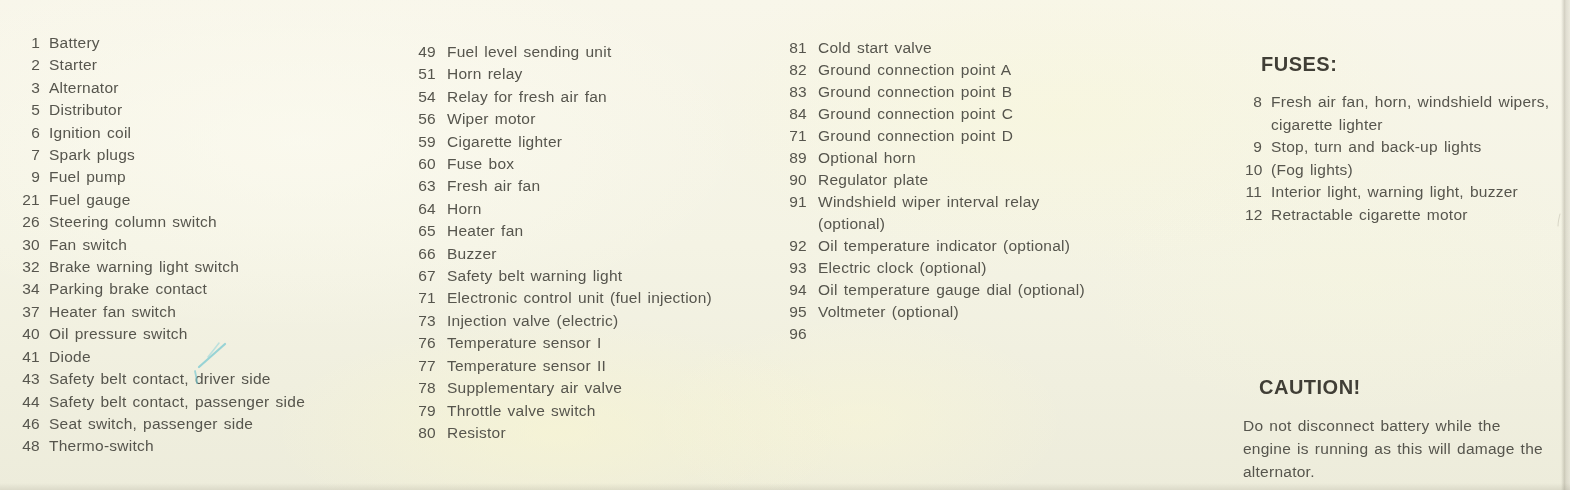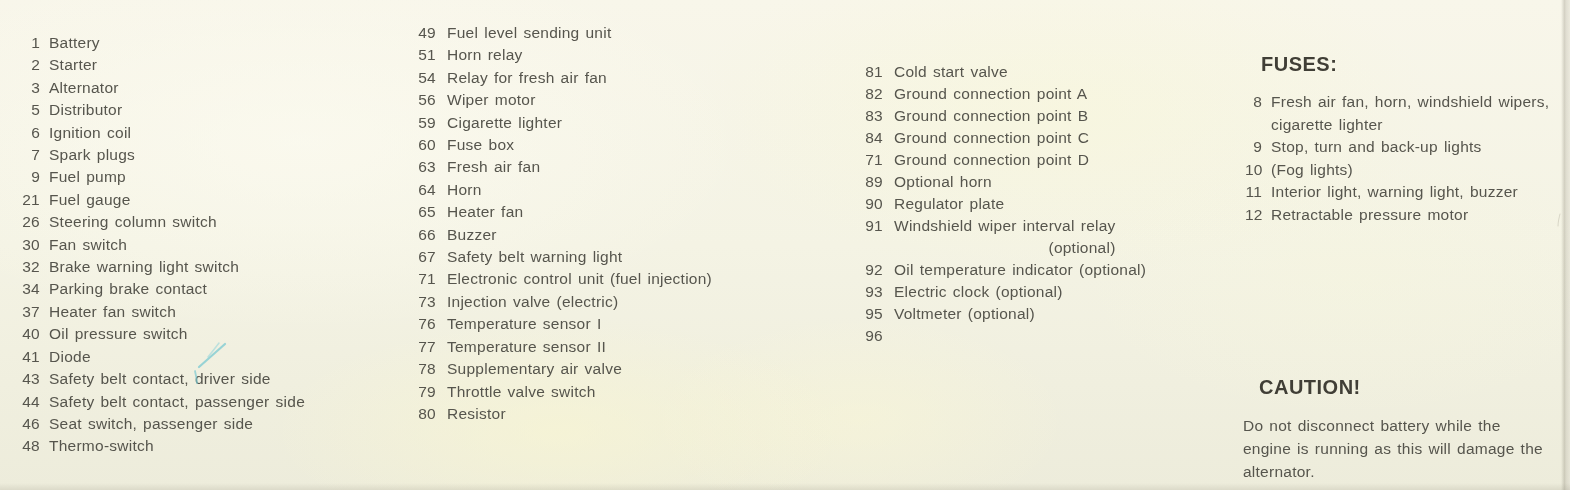--- a/index.html
+++ b/index.html
@@ -20,31 +20,31 @@
   }
 
   .col {
     position: absolute;
     font-size: 15.5px;
     letter-spacing: 0.25px;
     word-spacing: 1.5px;
     line-height: 22.4px;
   }
   .col1 { left: 16px;   top: 32px; width: 365px; }
-  .col2 { left: 410px;  top: 22px; width: 345px; }
-  .col3 { left: 858px;  top: 37px; width: 340px; line-height: 22px; margin-top: 24px; }
+  .col2 { left: 410px;  top: 41px; width: 345px; }
+  .col3 { left: 782px;  top: 37px; width: 340px; line-height: 22px; }
   .col4 { left: 1245px; top: 37px; width: 322px; line-height: 22.6px; }
 
   .row { display: flex; align-items: flex-start; }
   .num { flex: none; text-align: right; }
   .label { white-space: pre-line; }
 
   .col1 .num { width: 24px; } .col1 .label { margin-left: 9px; }
   .col2 .num { width: 26px; } .col2 .label { margin-left: 11px; }
-  .col3 .num { width: 25px; } .col3 .label { margin-left: 11px; text-align: right; }
+  .col3 .num { width: 25px; } .col3 .label { margin-left: 11px; }
   .col4 .num { width: 17px; } .col4 .label { margin-left: 9px; }
 
   .heading {
     margin: 16px;
     font-size: 20px;
     font-weight: 700;
     color: #403e36;
     letter-spacing: 0.5px;
     line-height: 22px;
   }
@@ -331,20 +331,24 @@
     <div class="row">
       <span class="num">92</span>
       <span class="label">Oil temperature indicator (optional)</span>
     </div>
 
     <div class="row">
       <span class="num">93</span>
       <span class="label">Electric clock (optional)</span>
     </div>
 
+    <div class="row">
+      <span class="num">94</span>
+      <span class="label">Oil temperature gauge dial (optional)</span>
+    </div>
 
     <div class="row">
       <span class="num">95</span>
       <span class="label">Voltmeter (optional)</span>
     </div>
 
     <div class="row">
       <span class="num">96</span>
     </div>
   </section>
@@ -369,21 +373,21 @@
         <span class="label">(Fog lights)</span>
       </div>
 
       <div class="row">
         <span class="num">11</span>
         <span class="label">Interior light, warning light, buzzer</span>
       </div>
 
       <div class="row">
         <span class="num">12</span>
-        <span class="label">Retractable pressure motor</span>
+        <span class="label">Retractable cigarette motor</span>
       </div>
     </div>
 </section>
 
 <section class="caution">
   <h2 class="heading">CAUTION!</h2>
   <p class="caution-body">Do not disconnect battery while the
 engine is running as this will damage the
 alternator.</p>
 </section>

